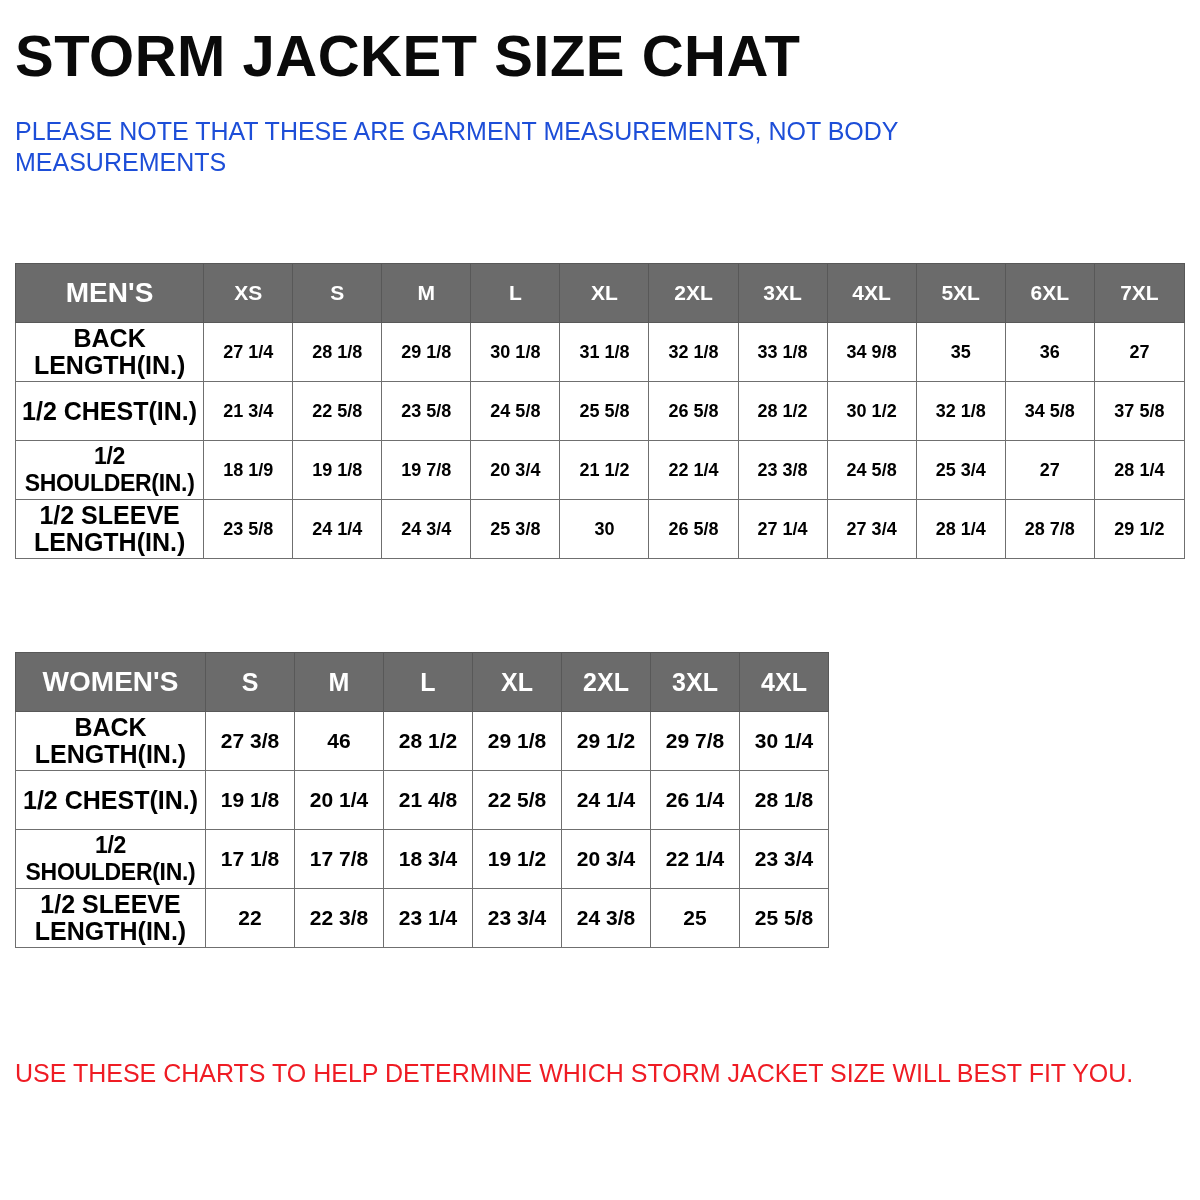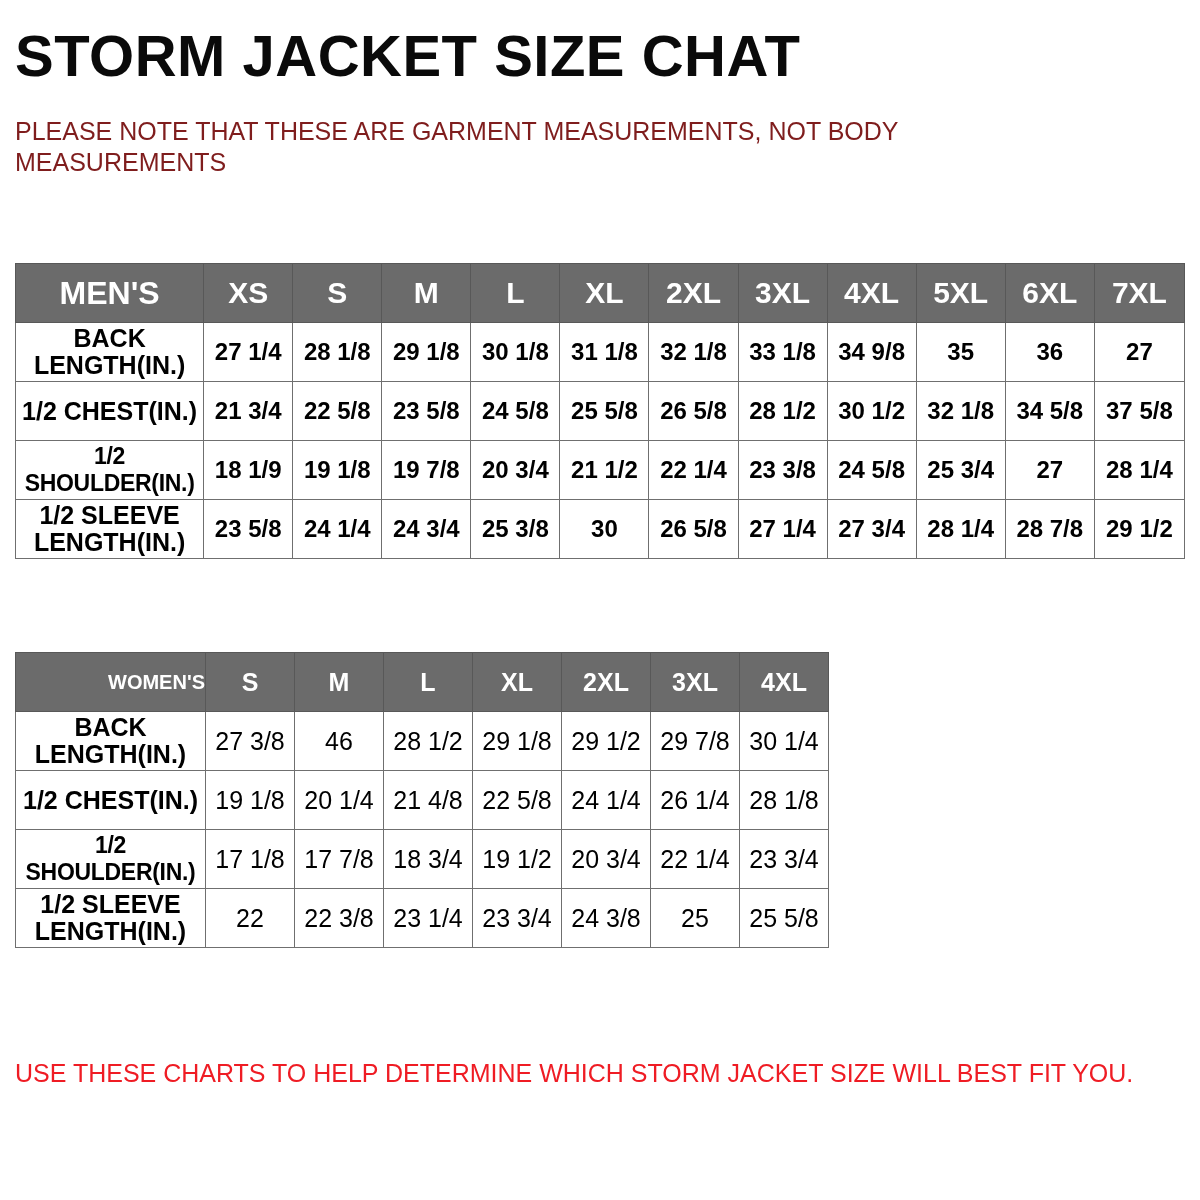--- a/index.html
+++ b/index.html
@@ -33,21 +33,21 @@
 
   
   #note-top {
     position: absolute;
     left: 15px;
     top: 116px;
     width: 960px;
     font-size: 25px;
     line-height: 31px;
     font-weight: 400;
-    color: #7f1d1d;
+    color: #1d4ed8;
     font-family: "Liberation Sans", sans-serif;
   }
 
   
   .size-table {
     position: absolute;
     border-collapse: collapse;
     table-layout: fixed;
     background: #ffffff;
   }
@@ -69,28 +69,28 @@
   }
 
   
   #mens-table {
     left: 15px;
     top: 263px;
     width: 1170px;
   }
   #mens-table thead th {
     height: 58px;
-    font-size: 30px;
+    font-size: 21px;
   }
   #mens-table thead th.cat {
-    font-size: 32px;
+    font-size: 28px;
   }
   #mens-table tbody td {
     height: 58px;
-    font-size: 24px;
+    font-size: 18px;
     font-weight: 600;
   }
   #mens-table tbody td.label {
     font-size: 25px;
     font-weight: 700;
     line-height: 27px;
     padding: 0 2px;
   }
   #mens-table tbody td.label.tight {
     font-size: 23px;
@@ -101,27 +101,26 @@
   #womens-table {
     left: 15px;
     top: 652px;
     width: 813px;
   }
   #womens-table thead th {
     height: 58px;
     font-size: 25px;
   }
   #womens-table thead th.cat {
-    font-size: 20px;
-    text-align: right;
+    font-size: 28px;
   }
   #womens-table tbody td {
     height: 58px;
-    font-size: 25px;
-    font-weight: 400;
+    font-size: 21px;
+    font-weight: 700;
   }
   #womens-table tbody td.label {
     font-size: 25px;
     font-weight: 700;
     line-height: 27px;
     padding: 0 2px;
   }
   #womens-table tbody td.label.tight {
     font-size: 23px;
     letter-spacing: -0.3px;

